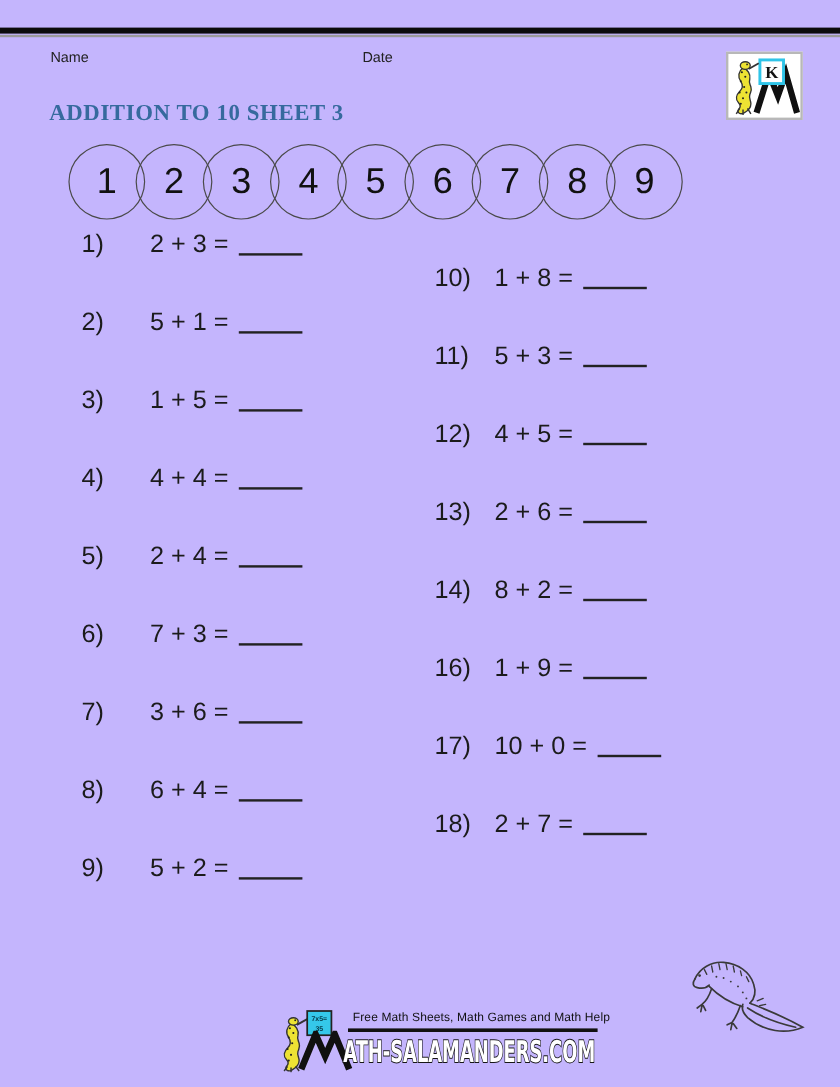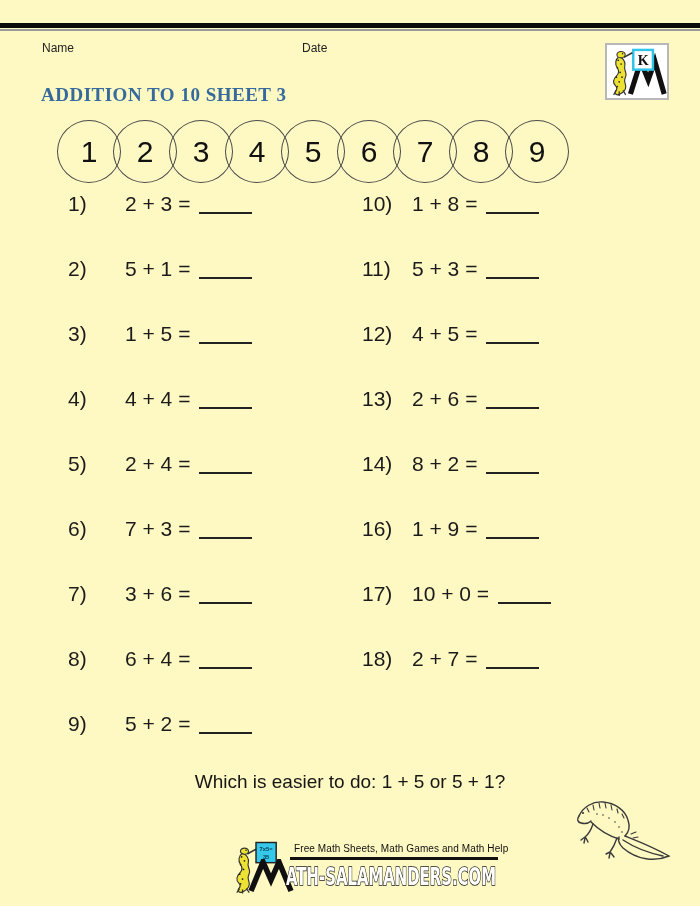--- a/index.html
+++ b/index.html
@@ -1,19 +1,19 @@
 <!DOCTYPE html>
 <html><head>
 <meta charset="utf-8">
 <style>
   html,body{margin:0;padding:0;background:#e8e8e8;}
   .page{
     position:relative;
     width:700px;height:906px;
-    background:#fef9c3;
+    background:#c4b5fd;
     overflow:hidden;
     font-family:"Liberation Sans", sans-serif;
     color:#1b1b1b;
   }
   
   .top-rule-black{position:absolute;left:0;top:23px;width:700px;height:5px;background:#0b0b0b;}
   .top-rule-gray{position:absolute;left:0;top:29px;width:700px;height:2px;background:#9a9a9a;}
 
   
   .name-label{position:absolute;left:42px;top:41px;font-size:12px;color:#222;}
@@ -39,21 +39,21 @@
     font-size:30px;color:#111;background:transparent;flex:0 0 auto;
   }
   .circle + .circle{margin-left:-8px;}
 
   
   .col{position:absolute;top:192px;}
   .col-left{left:68px;}
   .col-right{left:362px;}
   .prob-row{display:flex;align-items:baseline;height:24px;margin-bottom:41px;font-size:21px;}
   .col-left .prob-label{width:57px;flex:0 0 auto;}
-  .col-right .prob-label{width:50px;flex:0 0 auto;}
+  .col-right .prob-label{width:50px;flex:0 0 auto;margin-top:28px;}
   .prob-expr{white-space:nowrap;text-align:right;}
   .blank{
     display:inline-block;width:53px;height:14px;margin-left:9px;
     border-bottom:2.4px solid #222;position:relative;top:3px;
   }
 
   
   .question{
     position:absolute;left:0;top:771px;width:700px;
     text-align:center;font-size:19px;color:#161616;
@@ -226,21 +226,20 @@
         <span class="prob-expr">10 + 0 =</span>
         <span class="blank"></span>
       </div>
     <div class="prob-row">
         <span class="prob-label">18)</span>
         <span class="prob-expr">2 + 7 =</span>
         <span class="blank"></span>
       </div>
   </div>
 
-  <div class="question">Which is easier to do: 1 + 5 or 5 + 1?</div>
 
   <div class="footer">
     <svg class="footer-sal" width="50" height="53" viewBox="0 0 52 54">
       <path d="M12,12 c-4,3 -5,8 -2,12 c2,3 2,6 -1,9 c-3,3 -4,7 -1,10 c2,2 2,4 0,6 c-2,3 2,5 5,3 c4,-2 6,-5 6,-8 c0,-3 -2,-5 -1,-8 c1,-3 2,-4 1,-7 c-1,-3 -2,-4 -1,-7 c1,-4 -2,-9 -6,-10 z" fill="#EDE233" stroke="#333" stroke-width="1.2"></path>
       <ellipse cx="14" cy="10" rx="4.2" ry="3.2" fill="#EDE233" stroke="#333" stroke-width="1.2"></ellipse>
       <circle cx="15.6" cy="9" r="0.8" fill="#222"></circle>
       <path d="M17,13 L26,8" stroke="#333" stroke-width="1.6" fill="none"></path>
       <path d="M9,49 l-3,4 M12,50 l0,4 M16,49 l3,4" stroke="#333" stroke-width="1.3" fill="none"></path>
       <g fill="#222">
         <circle cx="11" cy="16" r="0.9"></circle>

